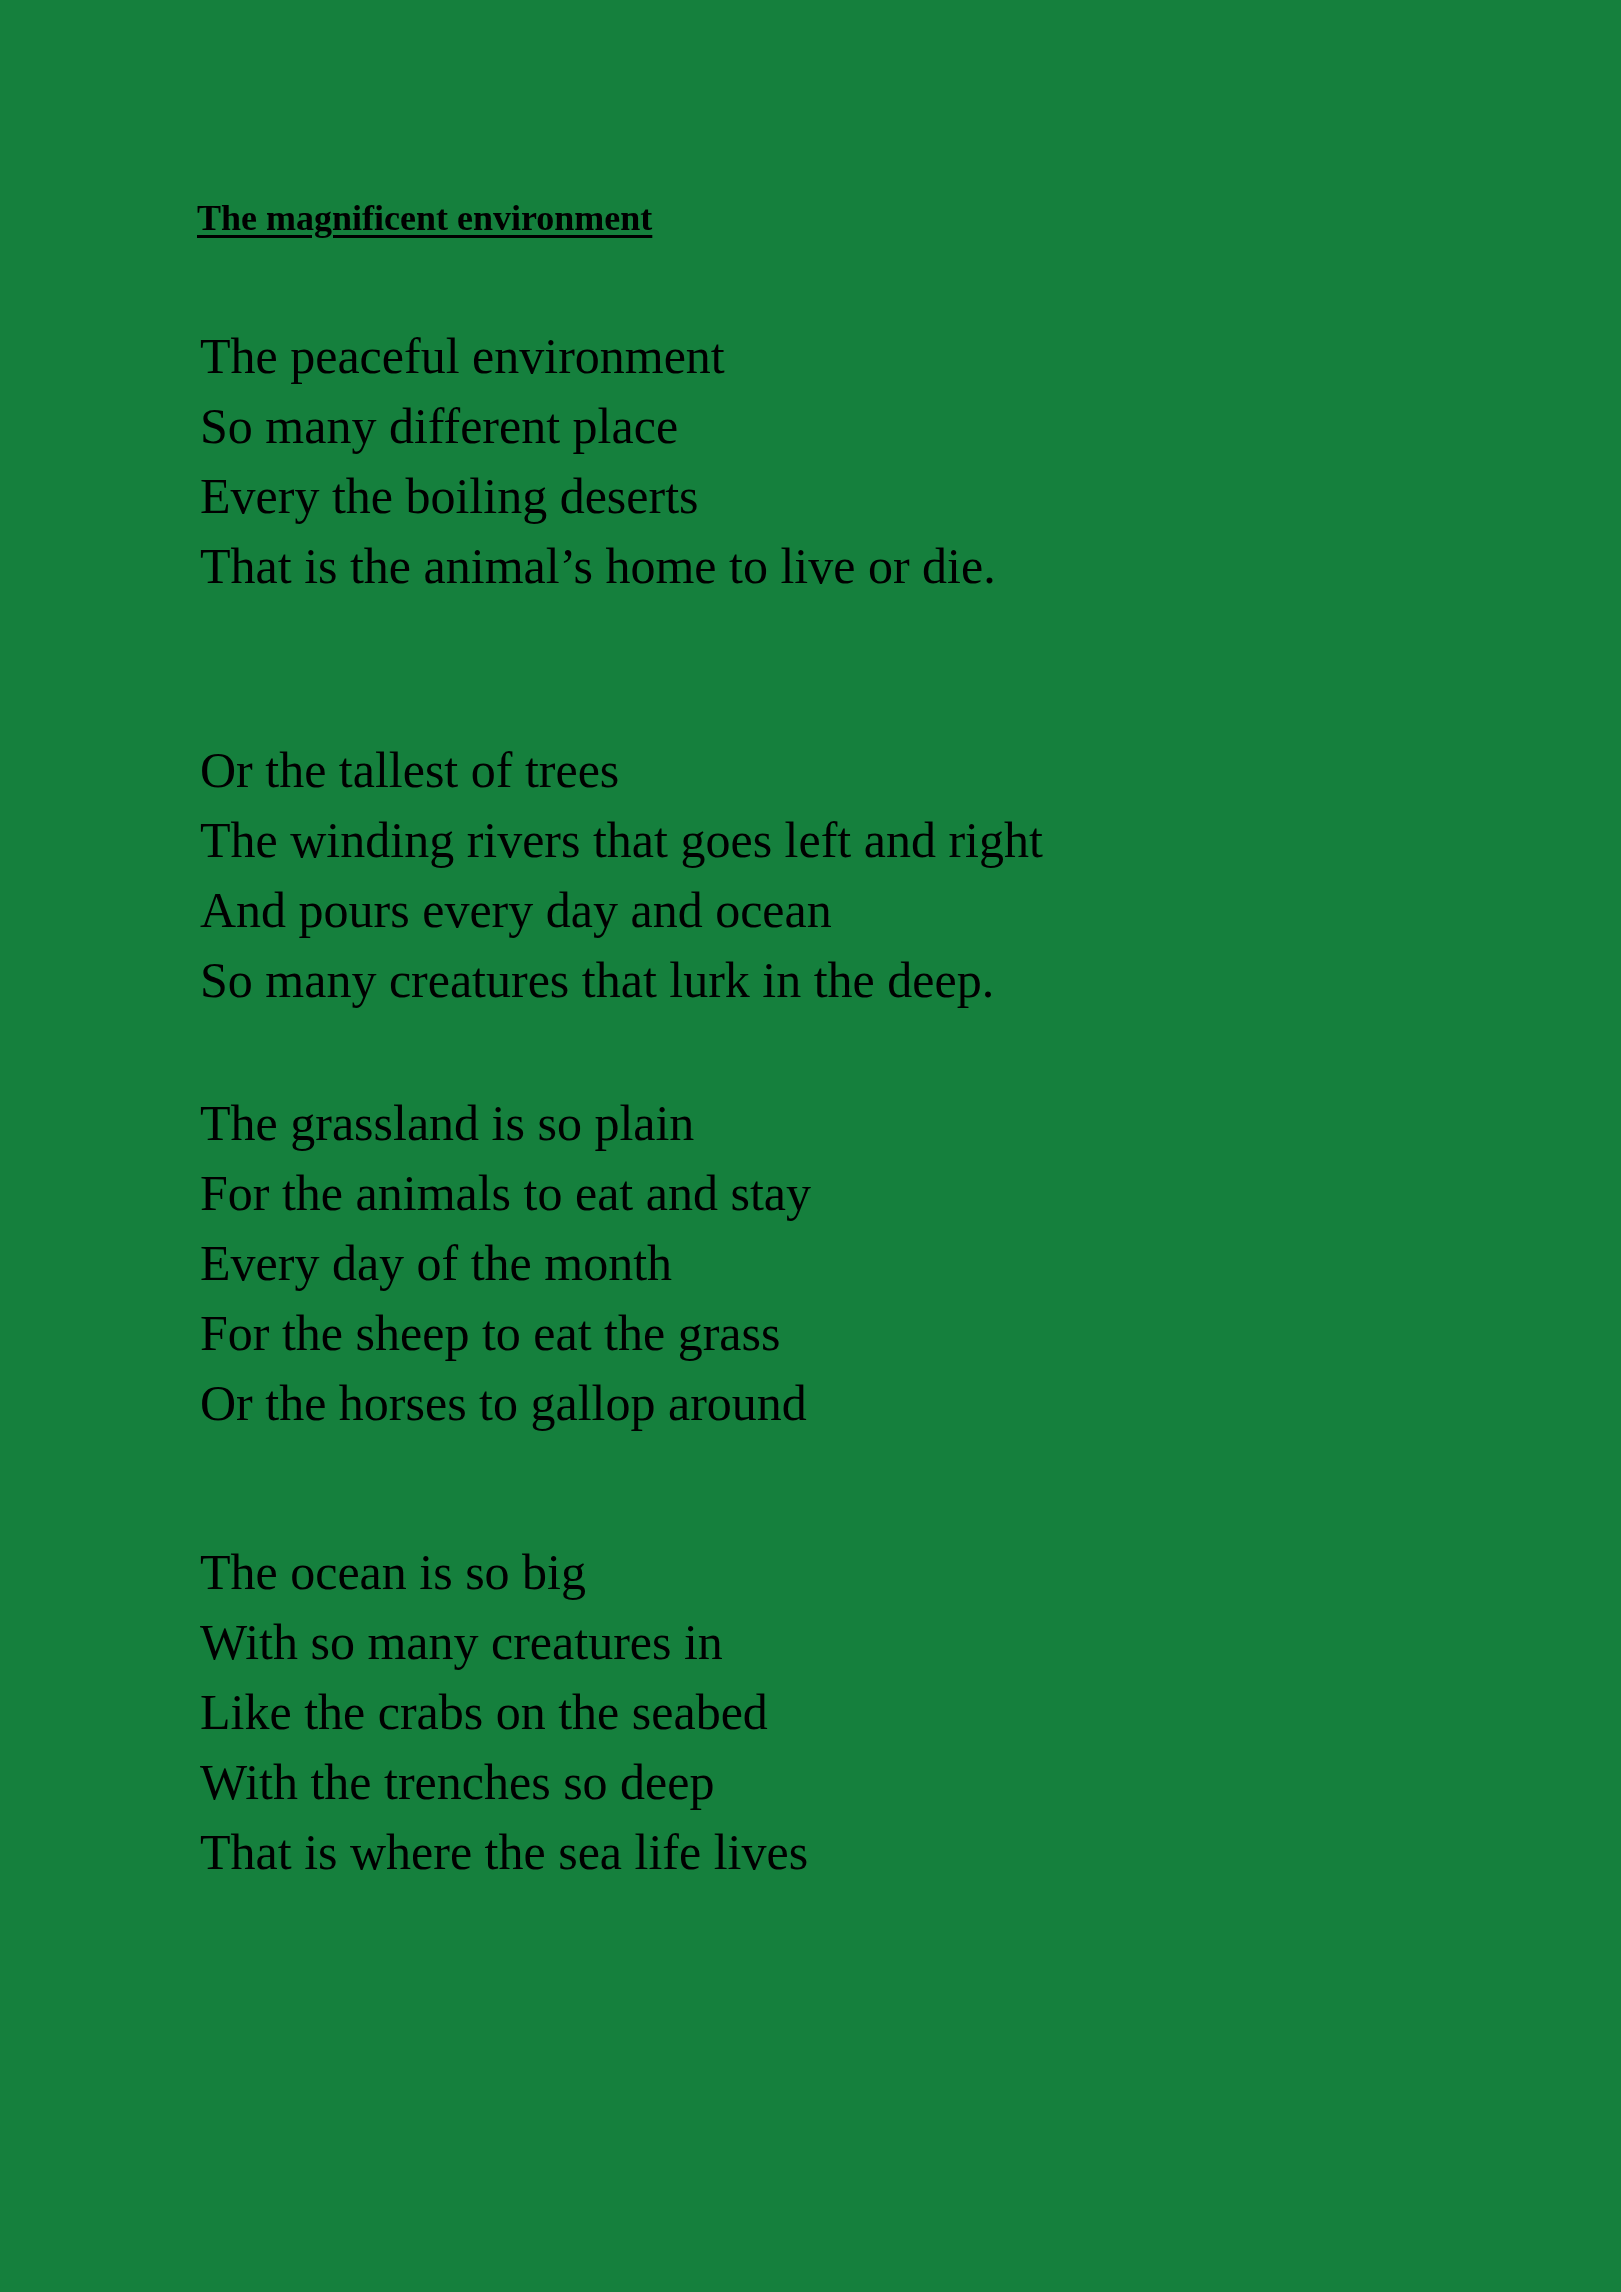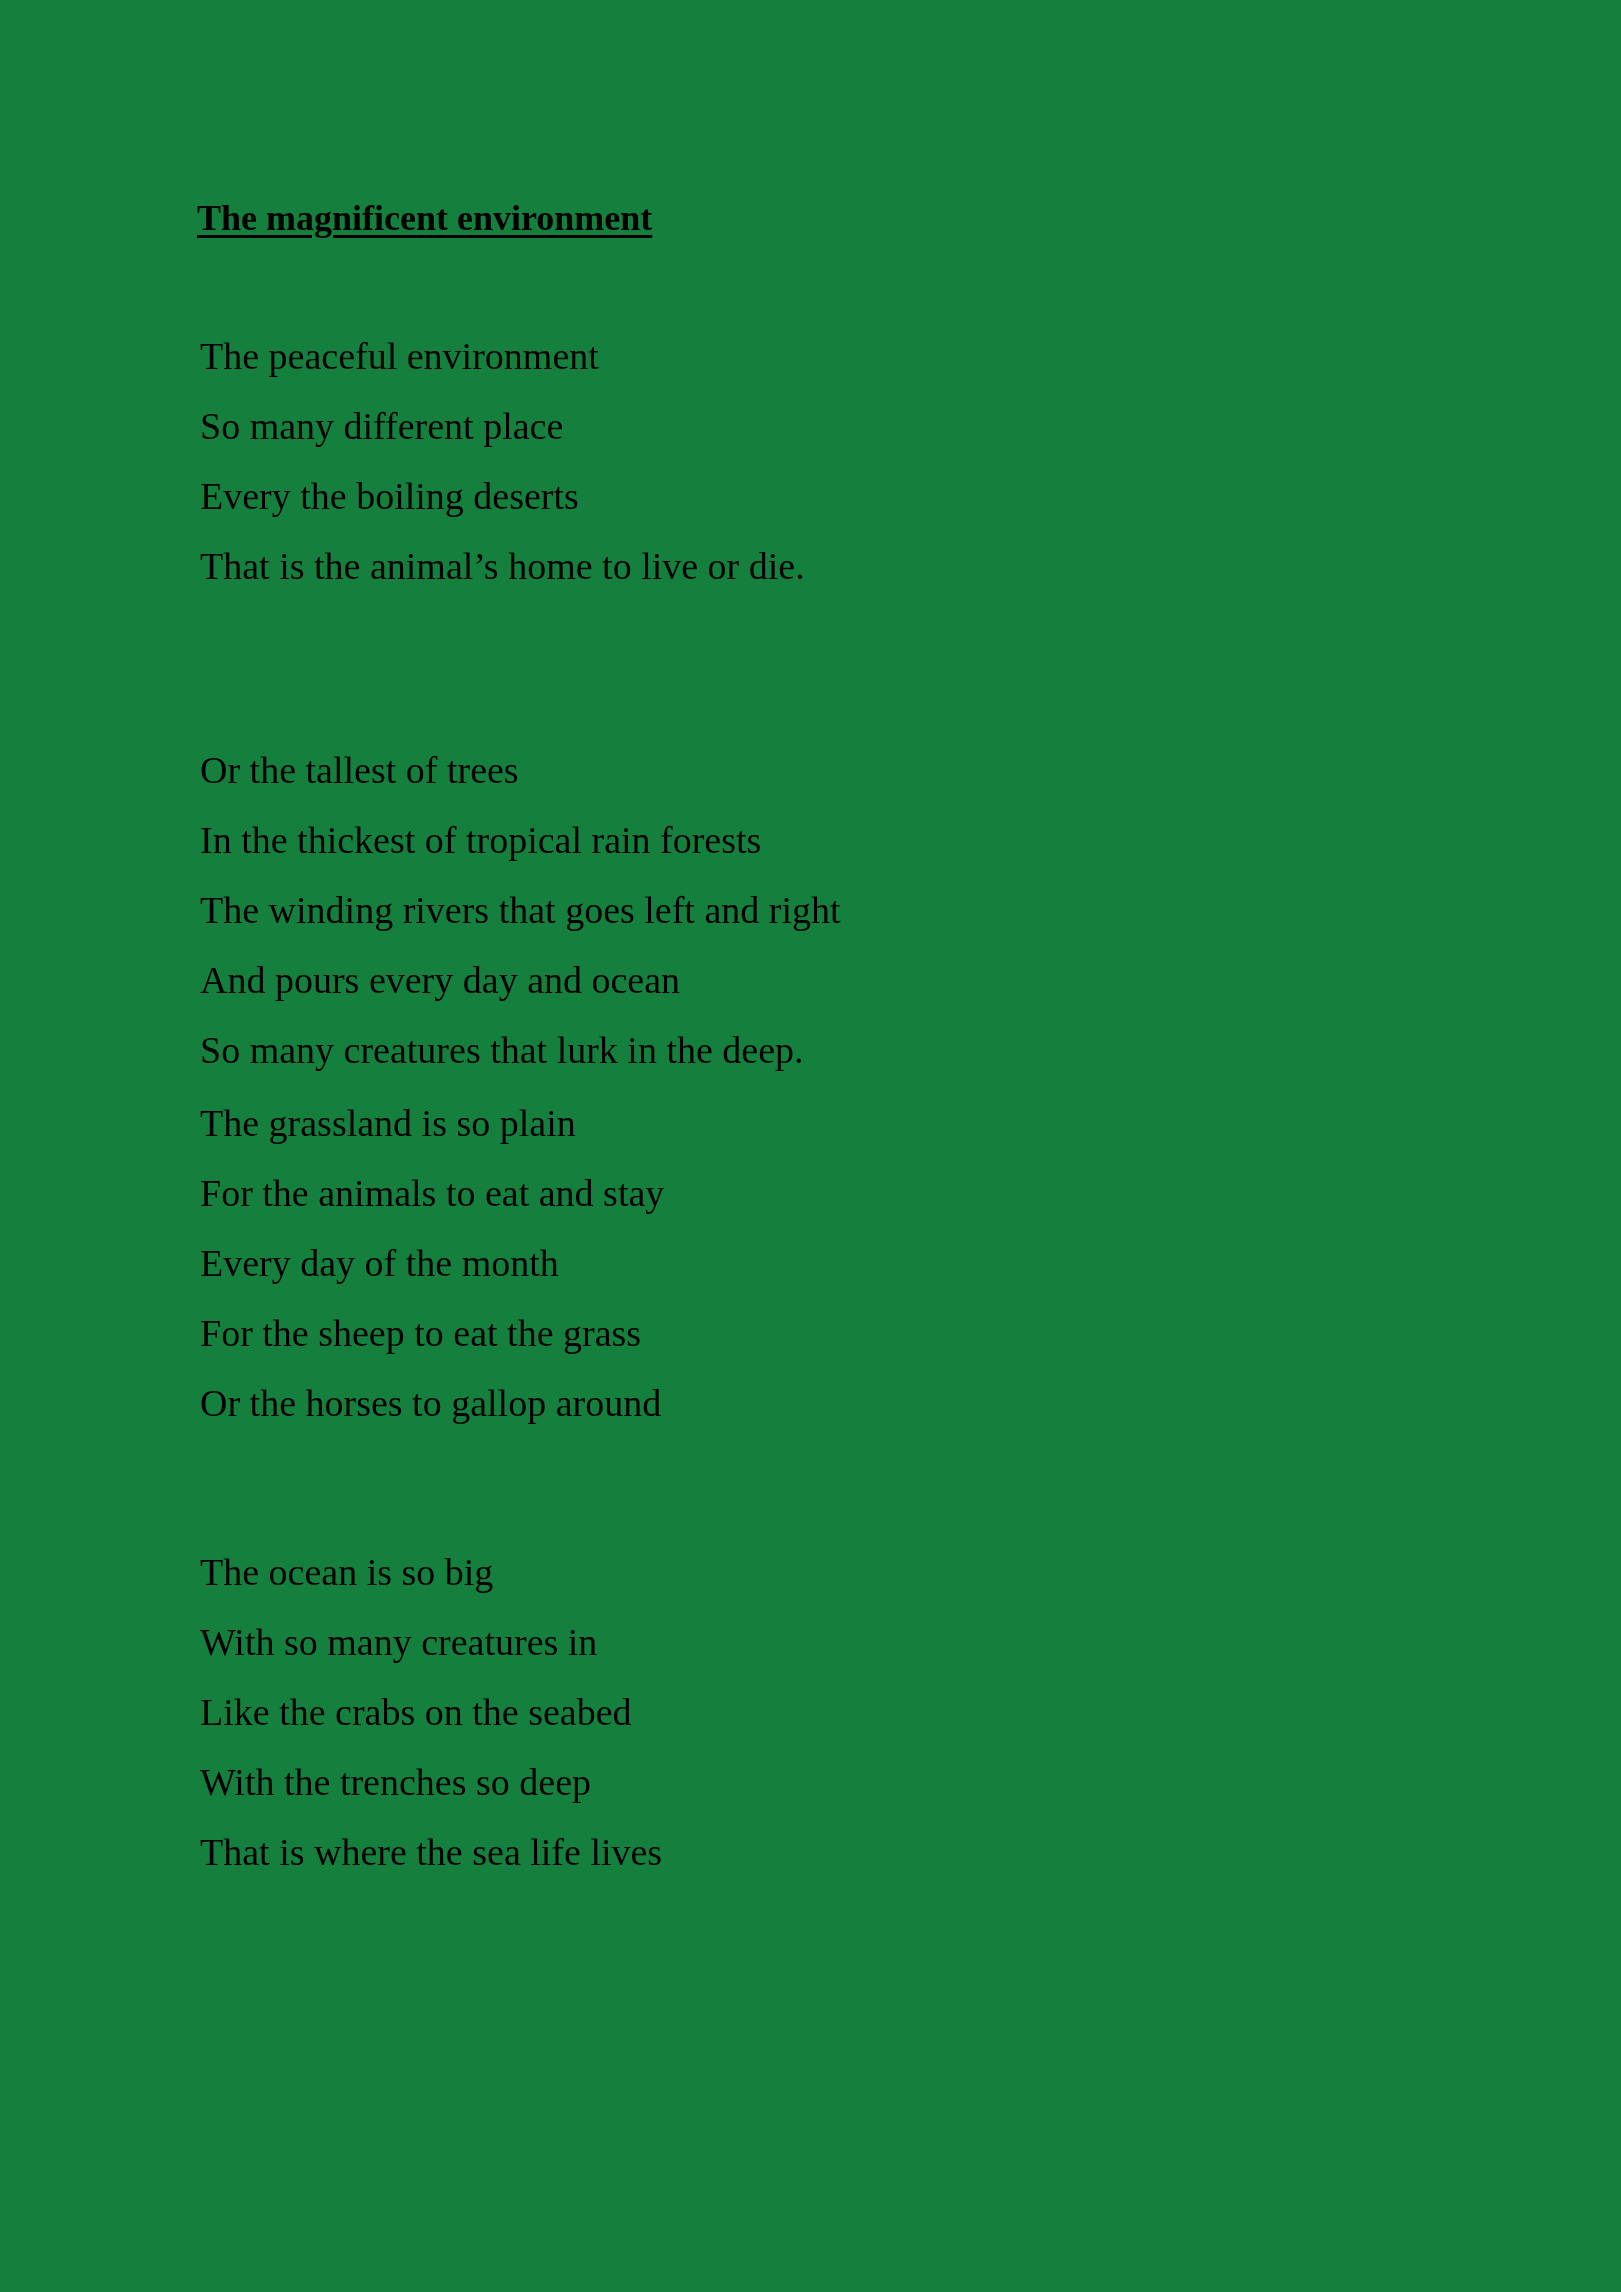--- a/index.html
+++ b/index.html
@@ -24,21 +24,21 @@
     text-decoration-thickness: 2.9px;
     text-underline-offset: 4.9px;
     white-space: nowrap;
   }
   .stanza {
     position: absolute;
     left: 200px;
     right: 59px;
   }
   .stanza p {
-    font-size: 38px;
+    font-size: 50px;
     line-height: 70px;
     white-space: nowrap;
   }
   #stanza-1 { top: 321px; }
   #stanza-2 { top: 735px; }
   #stanza-3 { top: 1088px; }
   #stanza-4 { top: 1537px; }
 </style>
 </head>
 <body>
@@ -49,21 +49,20 @@
 
   <div class="stanza" id="stanza-1">
     <p>The peaceful environment</p>
     <p>So many different place</p>
     <p>Every the boiling deserts</p>
     <p>That is the animal’s home to live or die.</p>
   </div>
 
   <div class="stanza" id="stanza-2">
     <p>Or the tallest of trees</p>
-    <p>In the thickest of tropical rain forests</p>
     <p>The winding rivers that goes left and right</p>
     <p>And pours every day and ocean</p>
     <p>So many creatures that lurk in the deep.</p>
   </div>
 
   <div class="stanza" id="stanza-3">
     <p>The grassland is so plain</p>
     <p>For the animals to eat and stay</p>
     <p>Every day of the month</p>
     <p>For the sheep to eat the grass</p>

